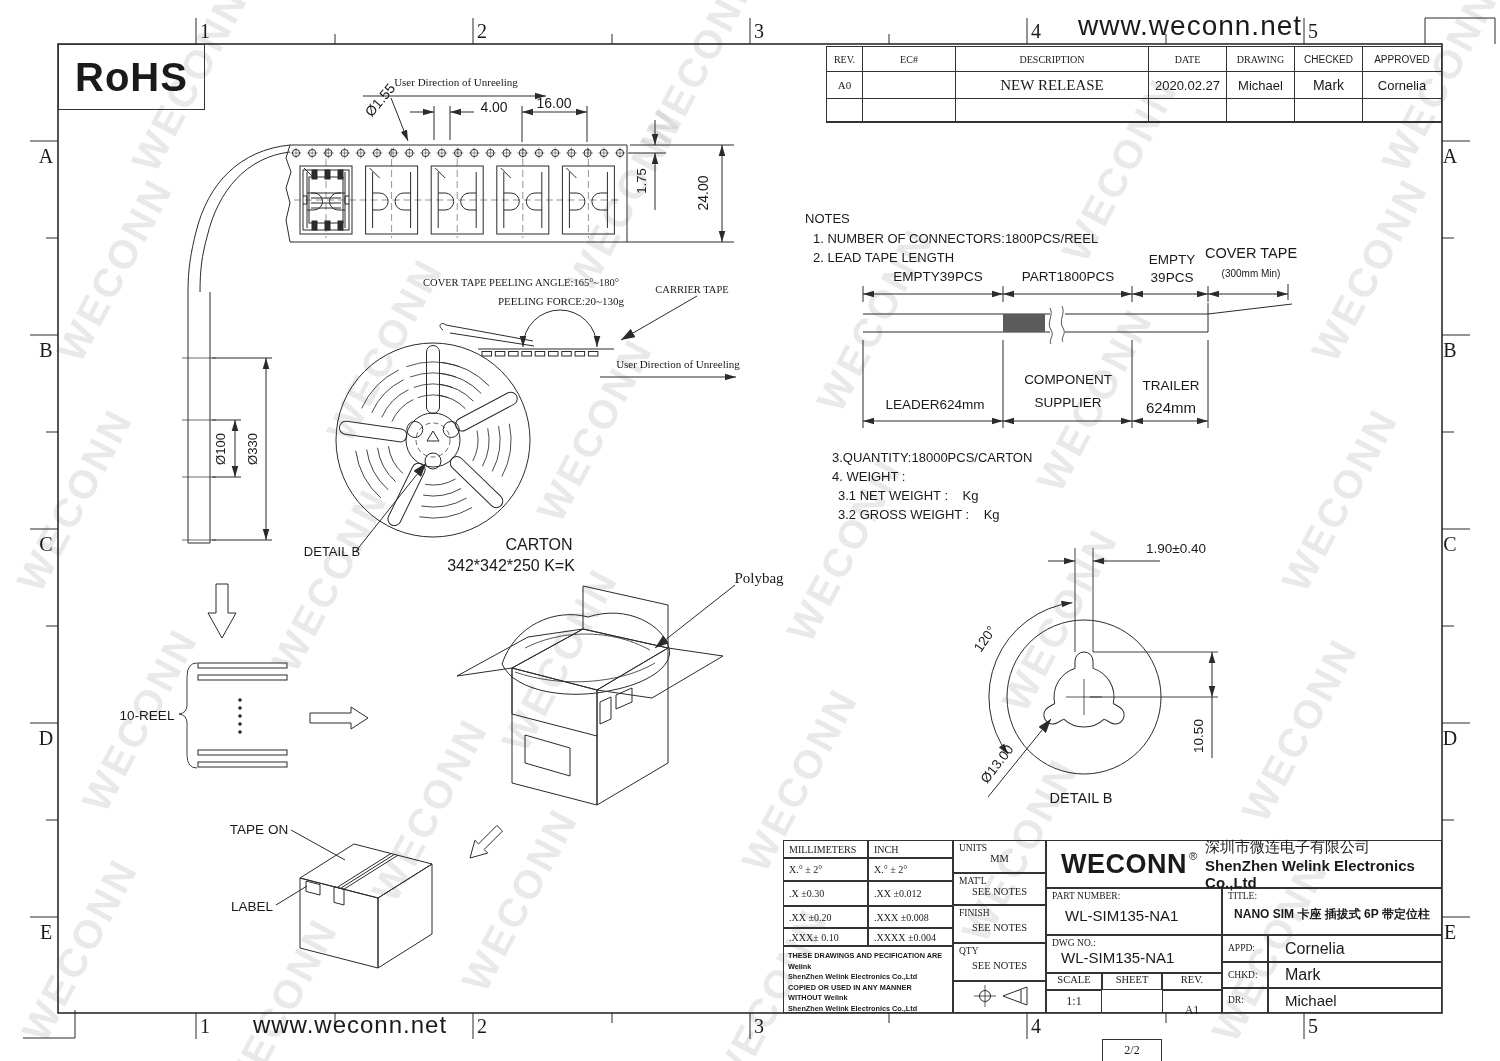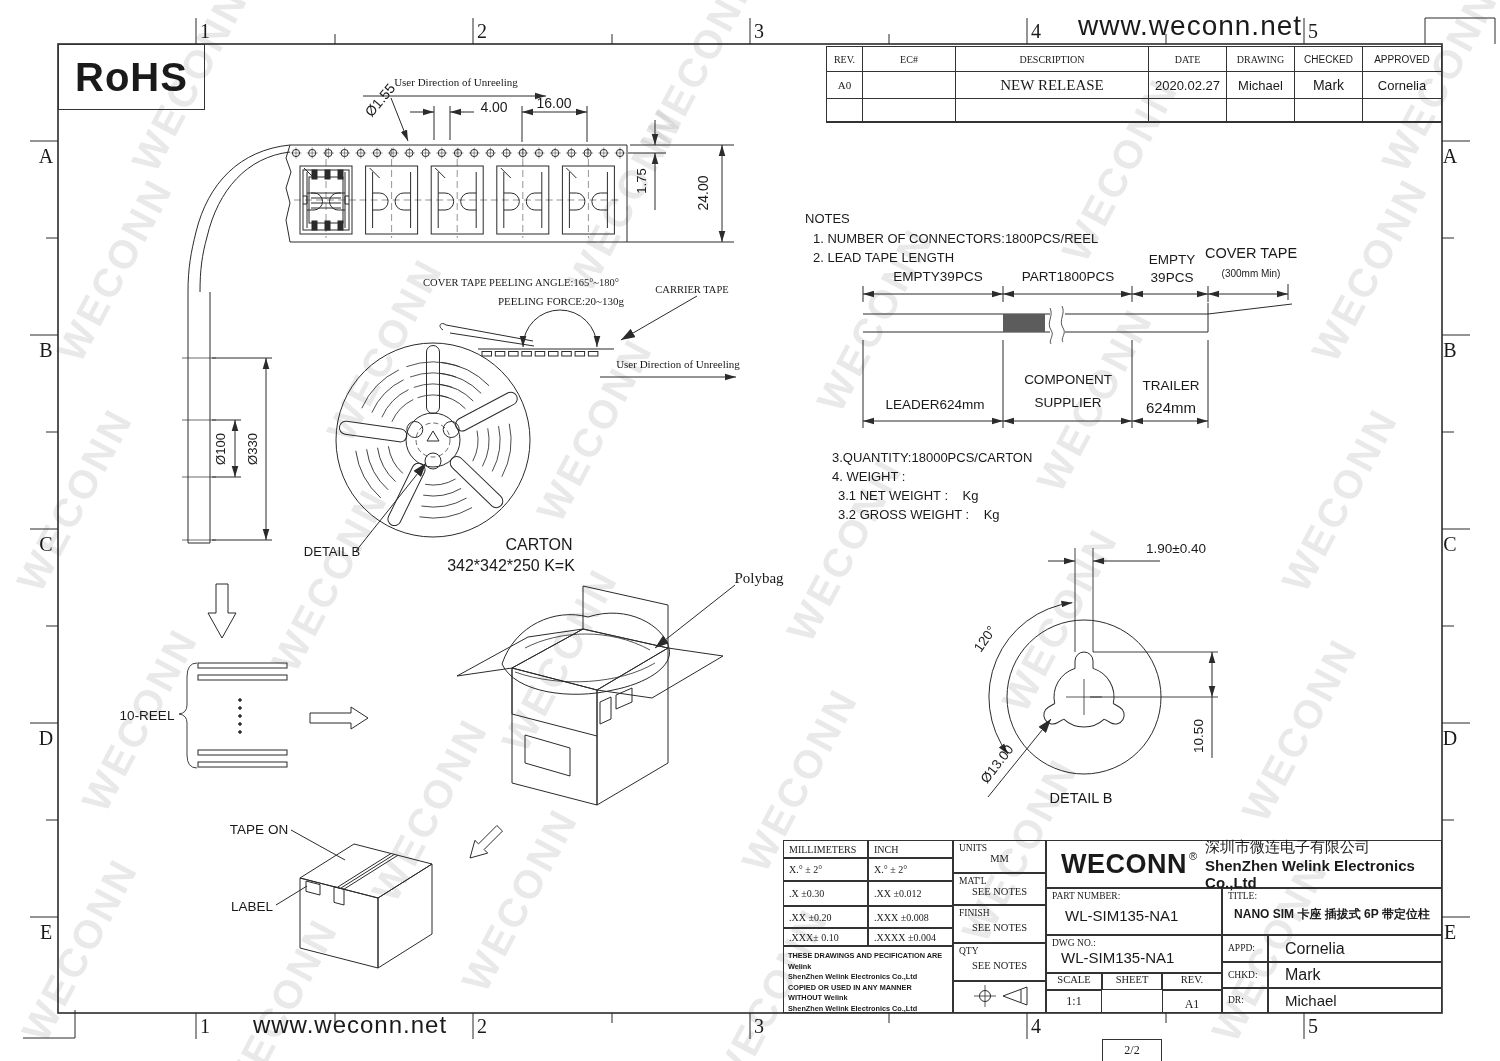--- a/index.html
+++ b/index.html
@@ -469,21 +469,21 @@
   <div class="cell" style="left:1162px;top:973px;width:60px;height:17px">
       <div class="val">REV.</div>
     </div>
   <div class="cell" style="left:1046px;top:990px;width:56px;height:23px">
       <div class="val" style="font-size:12px;padding-top:3px">1:1</div>
     </div>
   <div class="cell" style="left:1102px;top:1039px;width:60px;height:30px">
       <div class="val" style="font-size:12px;padding-top:3px">2/2</div>
     </div>
   <div class="cell" style="left:1162px;top:990px;width:60px;height:23px">
-      <div class="val" style="font-size:12px;padding-top:6px">A1</div>
+      <div class="val" style="font-size:12px;padding-top:12px">A1</div>
     </div>
   <div class="cell" style="left:1222px;top:935px;width:46px;height:27px">
       <div class="lbl" style="padding-top:7px">APPD:</div>
     </div>
   <div class="cell" style="left:1268px;top:935px;width:174px;height:27px;display:flex;align-items:center;padding-left:16px;font-size:16px">Cornelia</div>
   <div class="cell" style="left:1222px;top:962px;width:46px;height:26px">
       <div class="lbl" style="padding-top:7px">CHKD:</div>
     </div>
   <div class="cell" style="left:1268px;top:962px;width:174px;height:26px;display:flex;align-items:center;padding-left:16px;font-size:16px">Mark</div>
   <div class="cell" style="left:1222px;top:988px;width:46px;height:25px">

